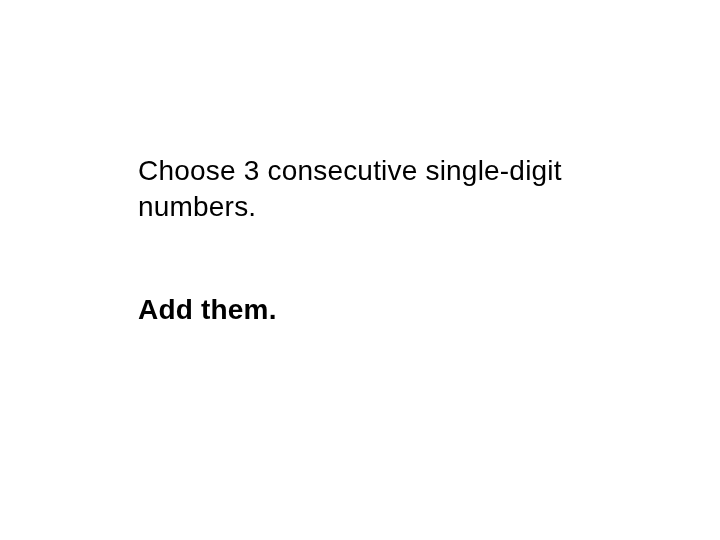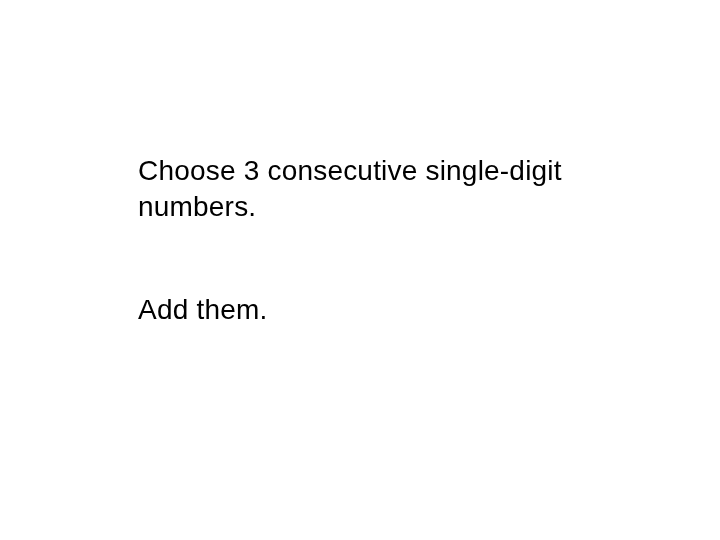--- a/index.html
+++ b/index.html
@@ -21,21 +21,21 @@
       padding-right: 55px;
     }
     .line1 {
       font-size: 28px;
       font-weight: 400;
       letter-spacing: 0.2px;
       line-height: 1.3;
     }
     .line2 {
       font-size: 28px;
-      font-weight: 400;
+      font-weight: 700;
       letter-spacing: 0.2px;
       line-height: 1.3;
       margin-top: 32px;
     }
   </style>
 </head>
 <body>
 
 <div class="slide">
   <p class="line1">Choose 3 consecutive single-digit numbers.</p>

